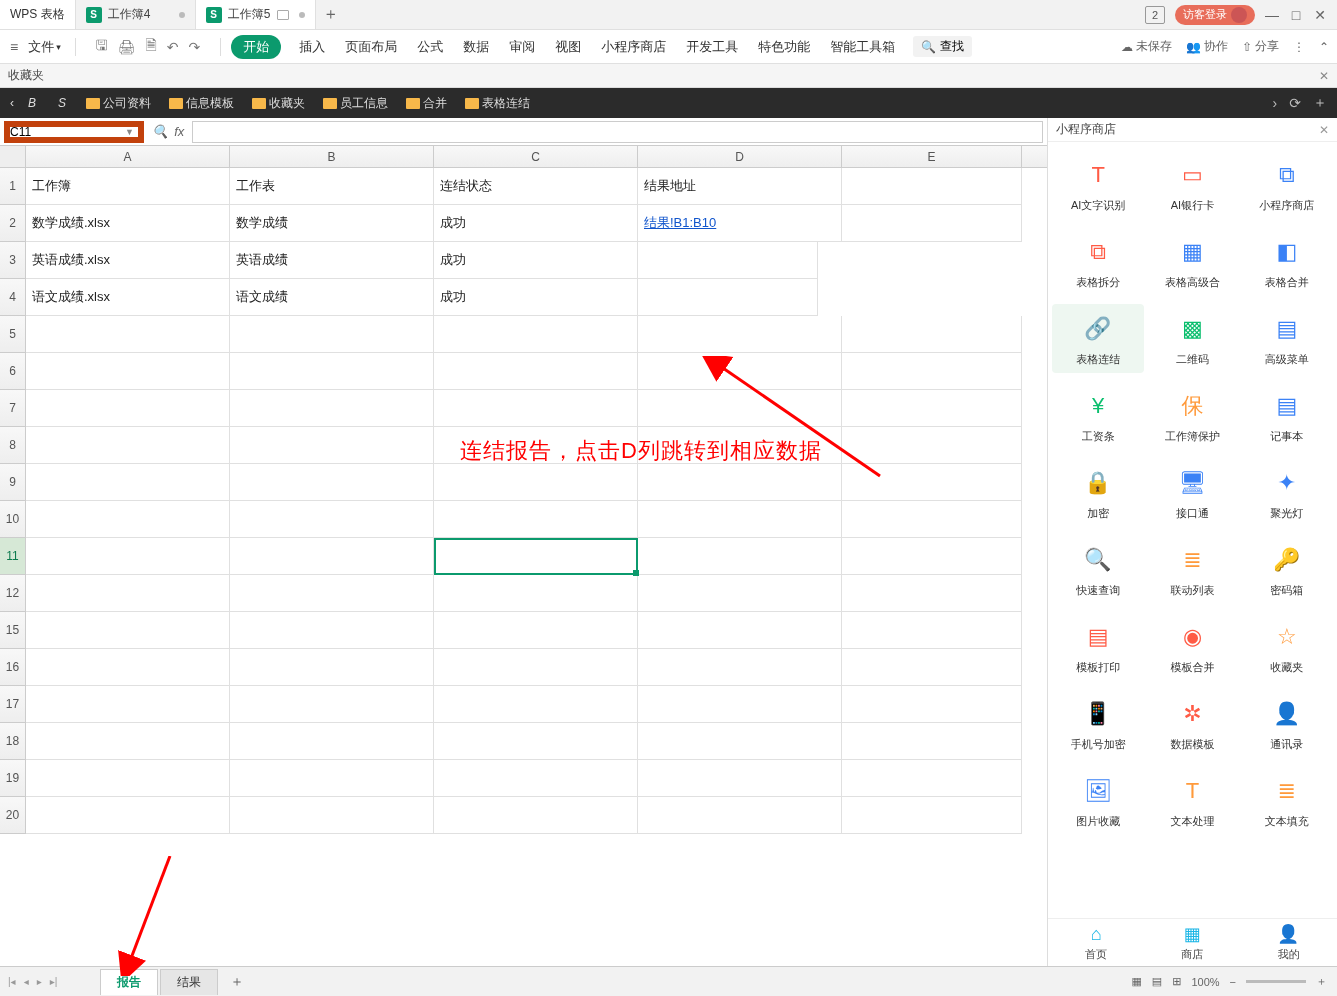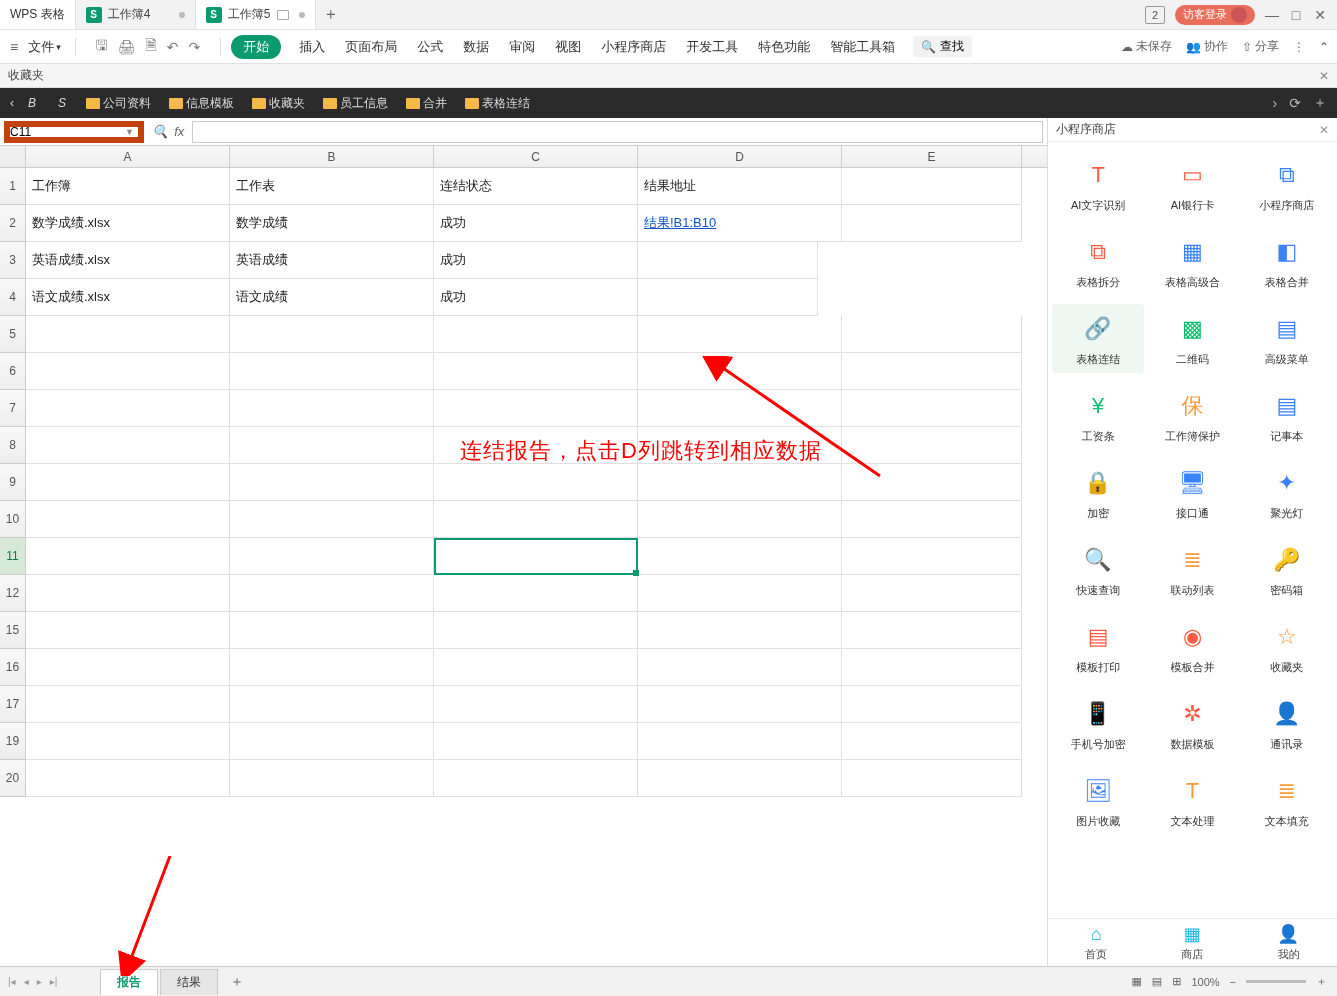--- a/index.html
+++ b/index.html
@@ -347,20 +347,28 @@
           </div>
           <div class="row">
             <div class="row-h">17</div>
             <div class="cell col-A"></div>
             <div class="cell col-B"></div>
             <div class="cell col-C"></div>
             <div class="cell col-D"></div>
             <div class="cell col-E"></div>
           </div>
           <div class="row">
+            <div class="row-h">18</div>
+            <div class="cell col-A"></div>
+            <div class="cell col-B"></div>
+            <div class="cell col-C"></div>
+            <div class="cell col-D"></div>
+            <div class="cell col-E"></div>
+          </div>
+          <div class="row">
             <div class="row-h">19</div>
             <div class="cell col-A"></div>
             <div class="cell col-B"></div>
             <div class="cell col-C"></div>
             <div class="cell col-D"></div>
             <div class="cell col-E"></div>
           </div>
           <div class="row">
             <div class="row-h">20</div>
             <div class="cell col-A"></div>

